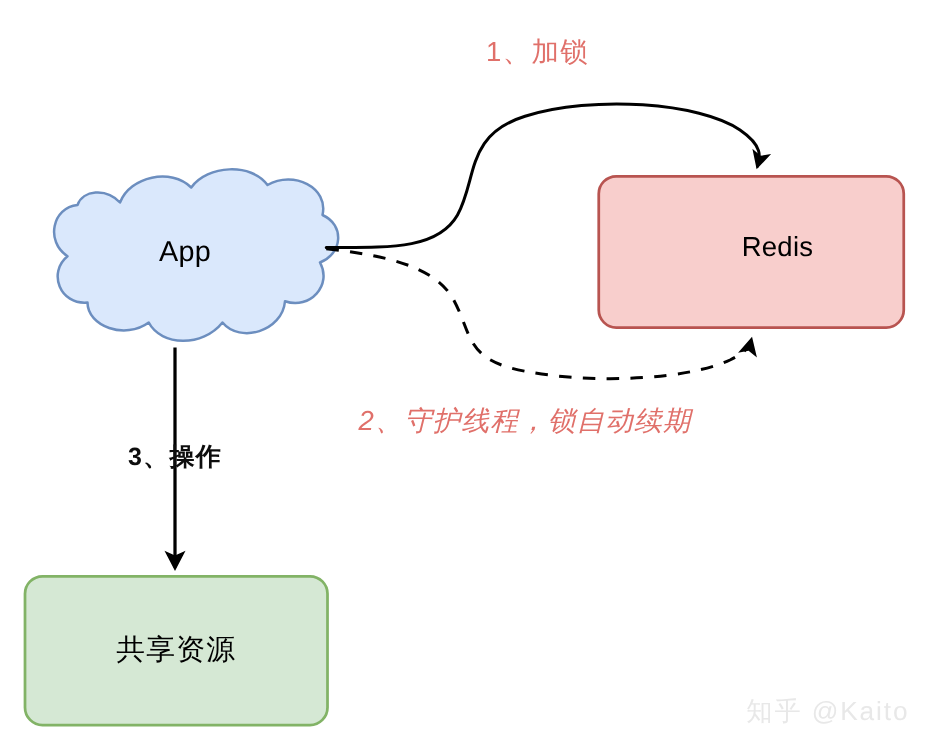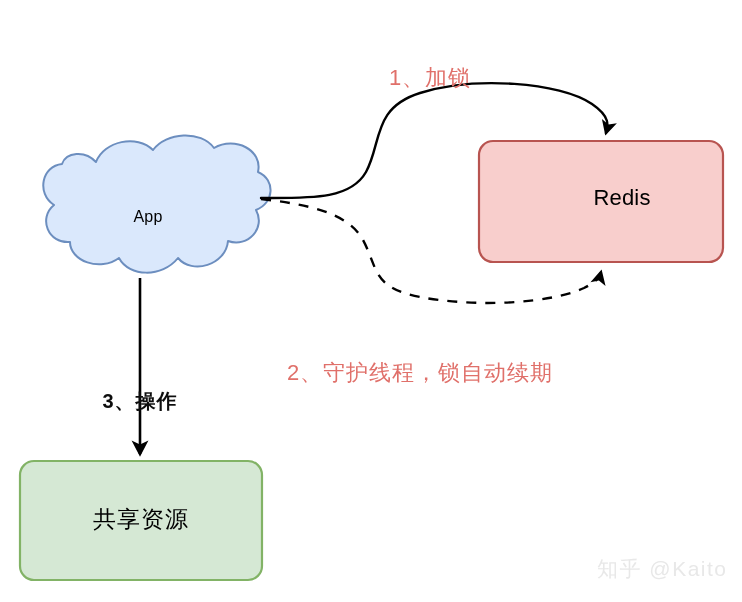--- a/index.html
+++ b/index.html
@@ -28,44 +28,42 @@
     position: absolute;
     text-align: center;
     color: #000000;
     white-space: nowrap;
     pointer-events: none;
   }
   .label-app {
     left: 38px;
     top: 188px;
     width: 220px;
-    font-size: 16px;
+    font-size: 23px;
     letter-spacing: 0.2px;
-    margin-top: 20px;
   }
   .label-redis {
     left: 479px;
     top: 185px;
     width: 244px;
     font-size: 22px;
     letter-spacing: 0.2px;
     padding-left: 21px;
   }
   .label-resource {
     left: 20px;
     top: 504px;
     width: 242px;
     font-size: 23px;
     letter-spacing: 1px;
   }
   .edge-label {
     position: absolute;
     white-space: nowrap;
     text-align: center;
-    margin-top: 36px;
   }
   .edge-label-red {
     color: #e0706a;
     font-size: 22px;
     letter-spacing: 1px;
   }
   .edge-label-black {
     color: #0d0d0d;
     font-size: 20px;
     letter-spacing: 1px;
@@ -73,20 +71,21 @@
   }
   .label-lock {
     left: 300px;
     top: 27px;
     width: 260px;
   }
   .label-daemon {
     left: 250px;
     top: 322px;
     width: 340px;
+    font-style: italic;
   }
   .label-operate {
     left: 55px;
     top: 352px;
     width: 170px;
   }
   .watermark {
     position: absolute;
     left: 597px;
     top: 555px;

